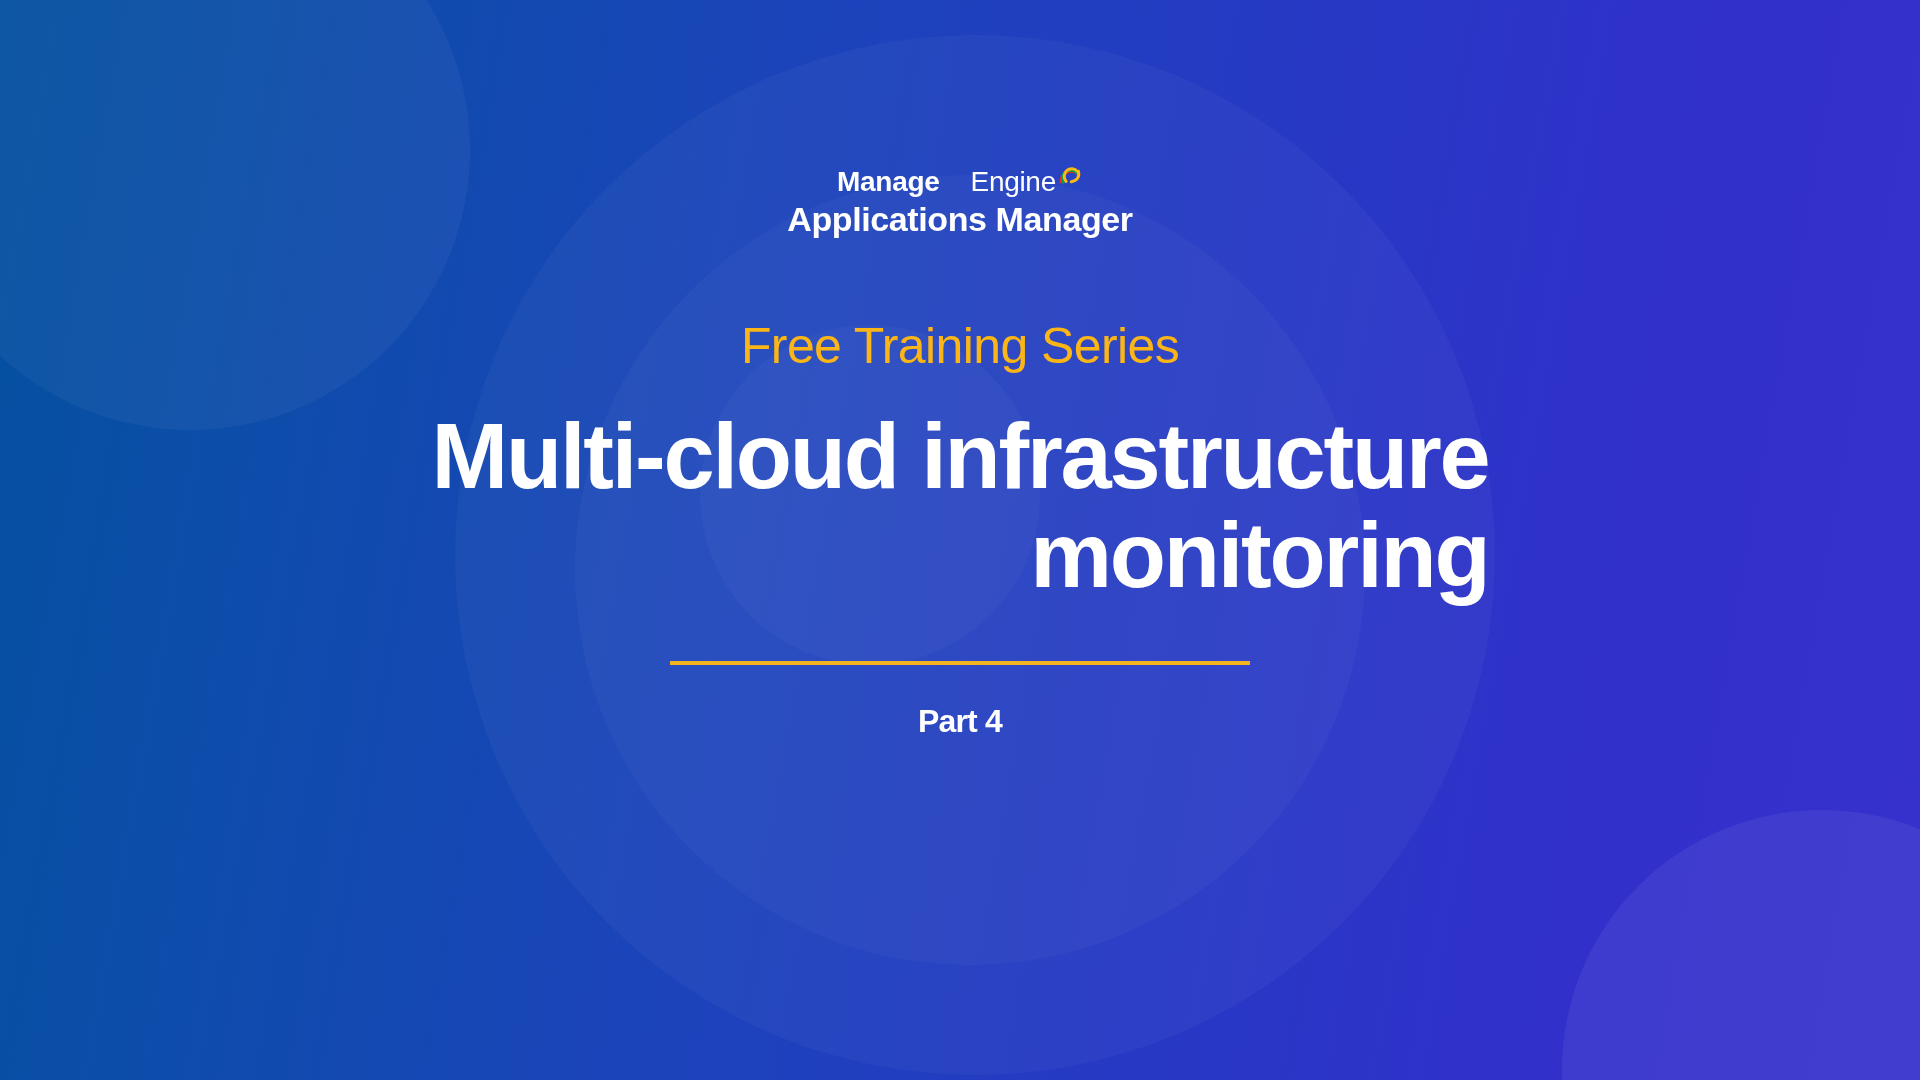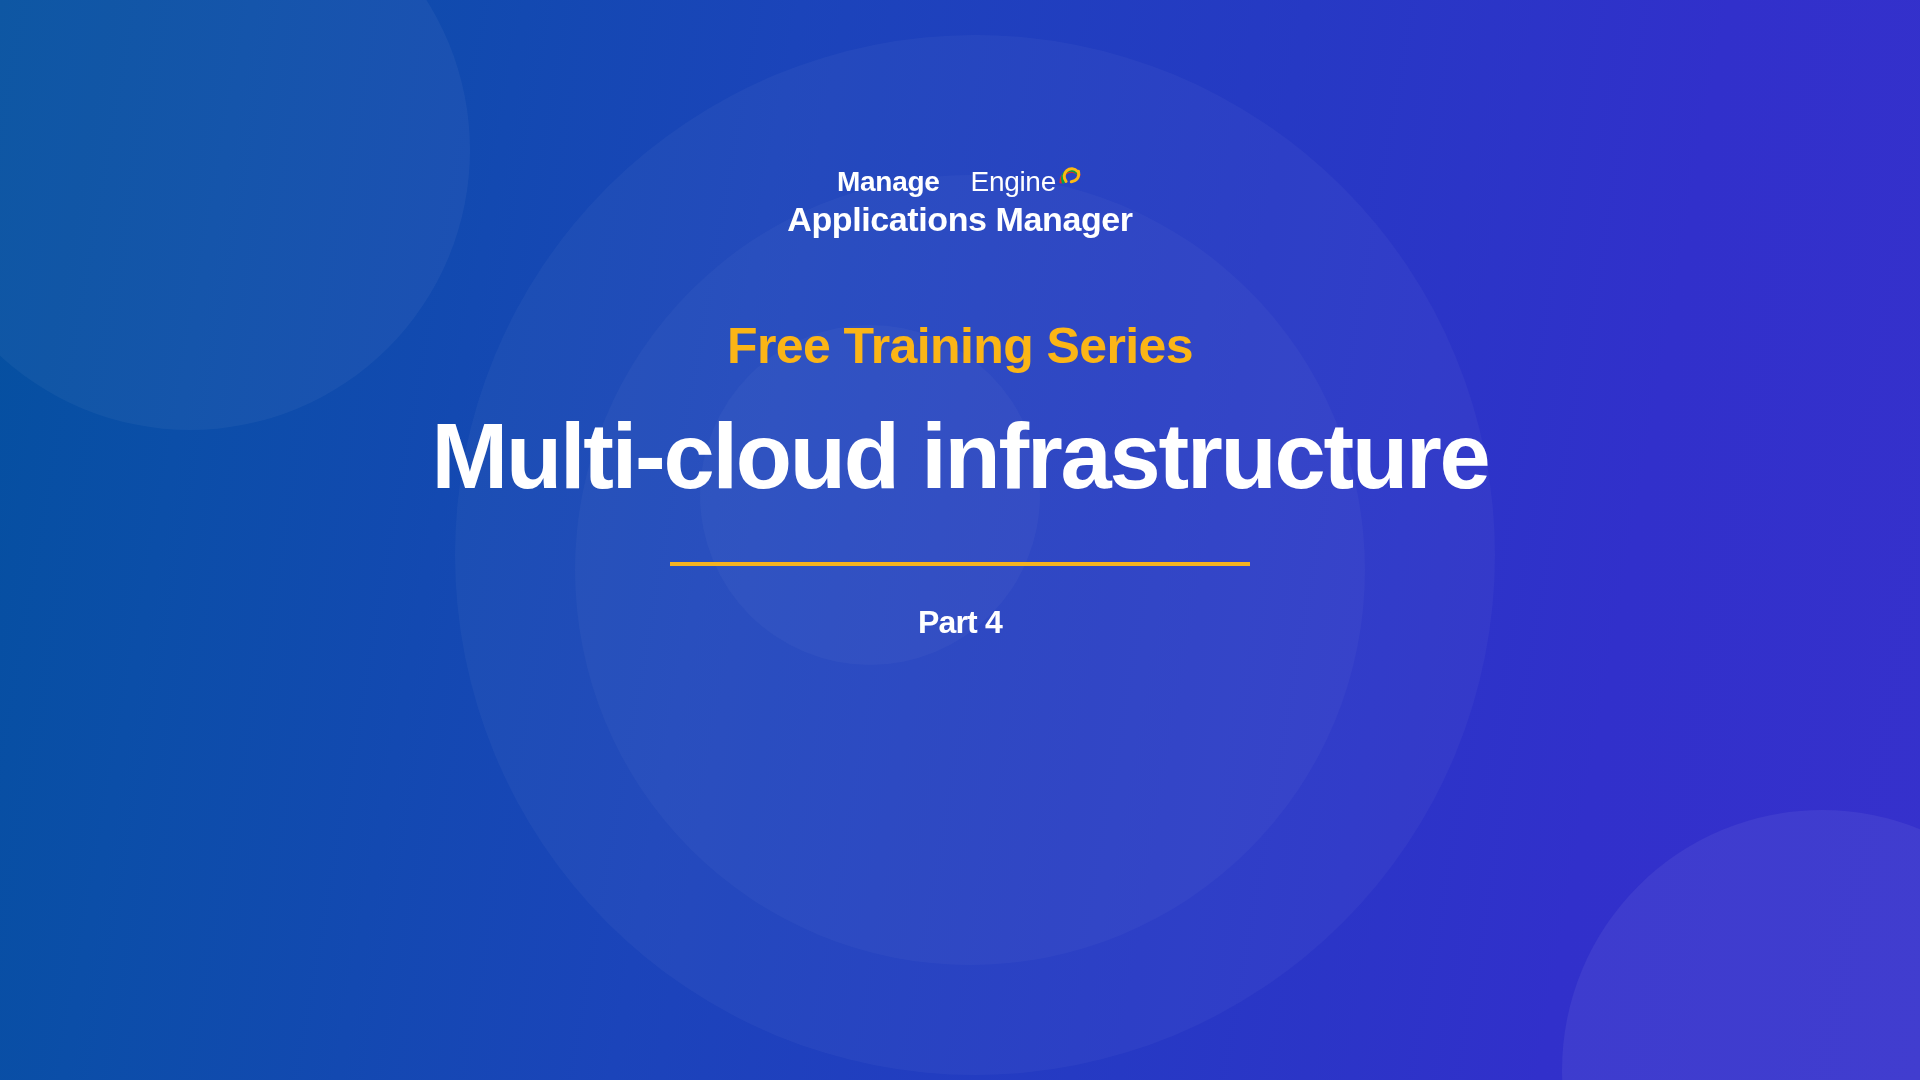--- a/index.html
+++ b/index.html
@@ -122,21 +122,21 @@
     font-weight: 700;
     color: #ffffff;
     letter-spacing: -0.4px;
     text-align: center;
   }
 
   
   .eyebrow {
     margin-top: 84px;
     font-size: 50px;
-    font-weight: 700;
+    font-weight: 400;
     color: #FBB516;
     letter-spacing: -0.6px;
     line-height: 1.05;
   }
 
   
   .headline {
     margin-top: 34px;
     font-size: 92px;
     font-weight: 700;
@@ -190,20 +190,21 @@
           <path d="M22 33.5 C31 32 35 26 33 17.5" fill="none" stroke="#FDB913" stroke-width="4.6" stroke-linecap="round"></path>
         </svg>
       </div>
       <div class="logo-product">Applications Manager</div>
     </div>
 
     <div class="eyebrow">Free Training Series</div>
 
     <div class="headline">
       <span class="line">Multi-cloud infrastructure</span>
+      <span class="line">monitoring</span>
     </div>
 
     <div class="divider"></div>
 
     <div class="part-label">Part 4</div>
 
   </div>
 </div>
 
 </body></html>

